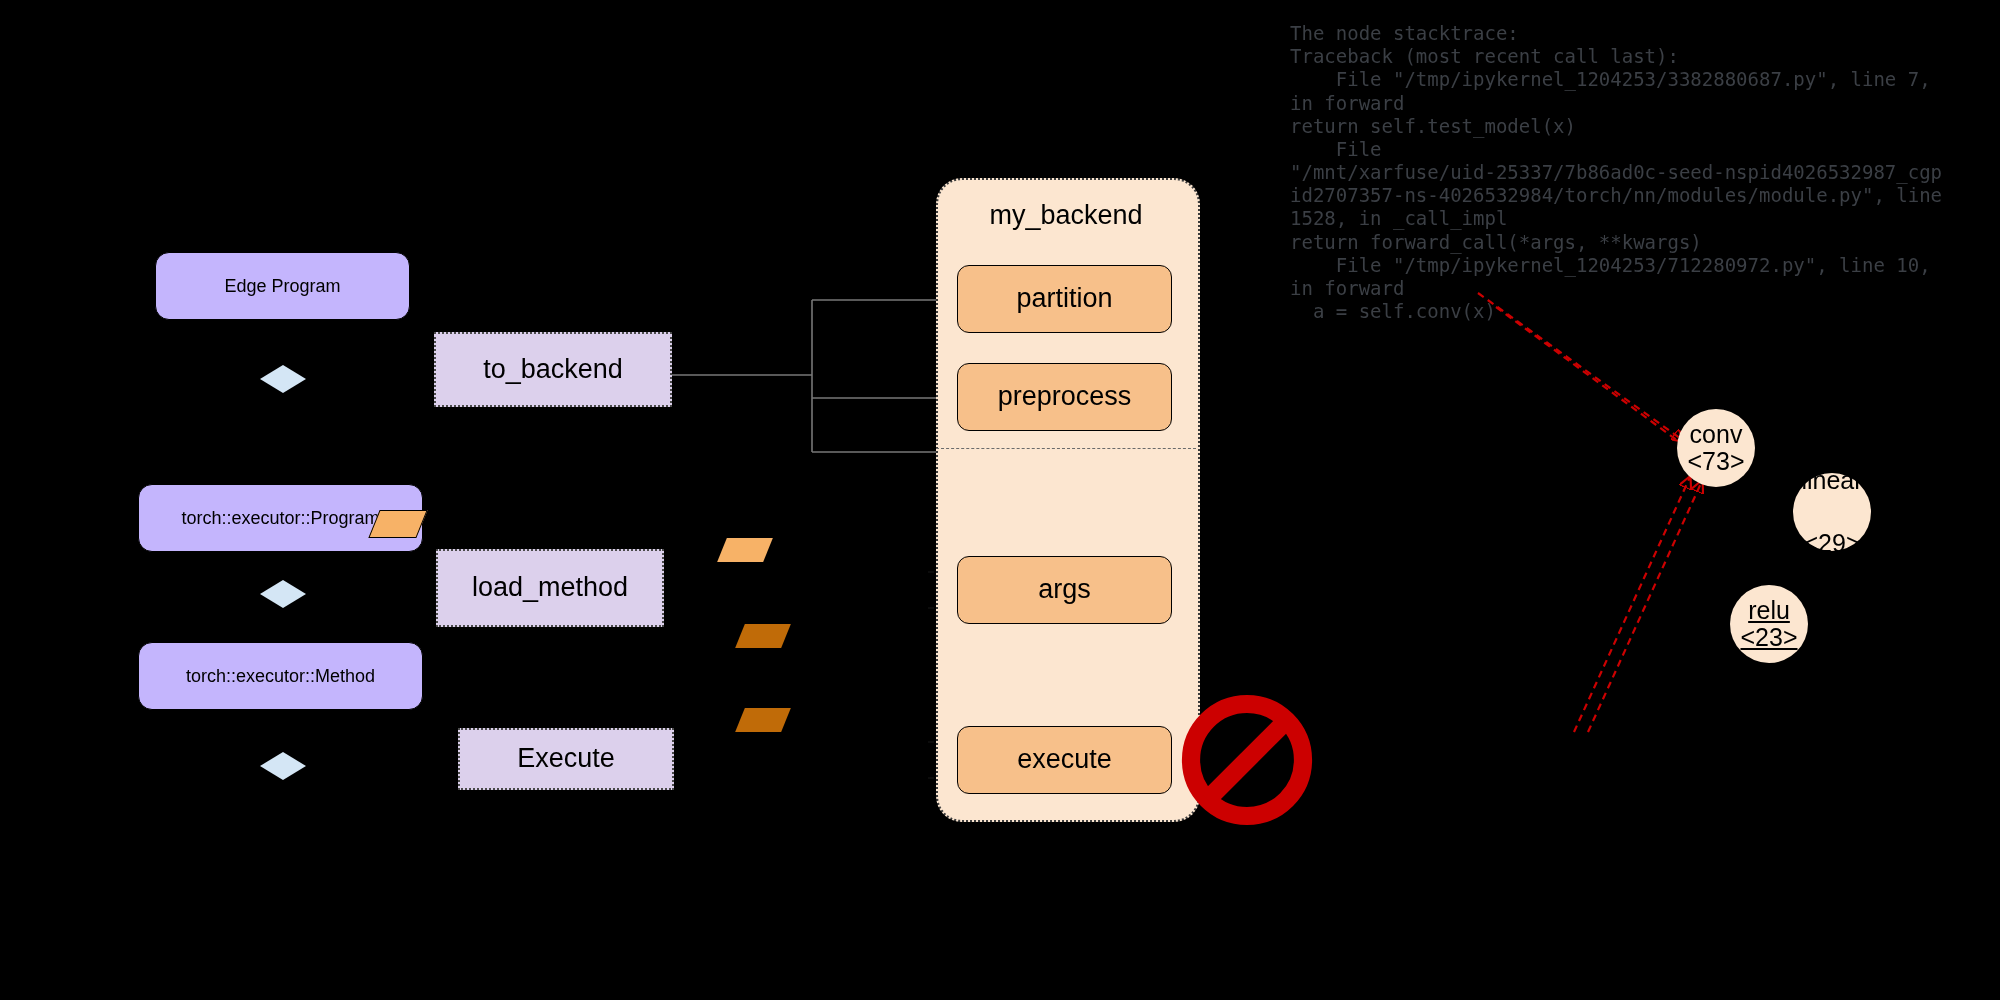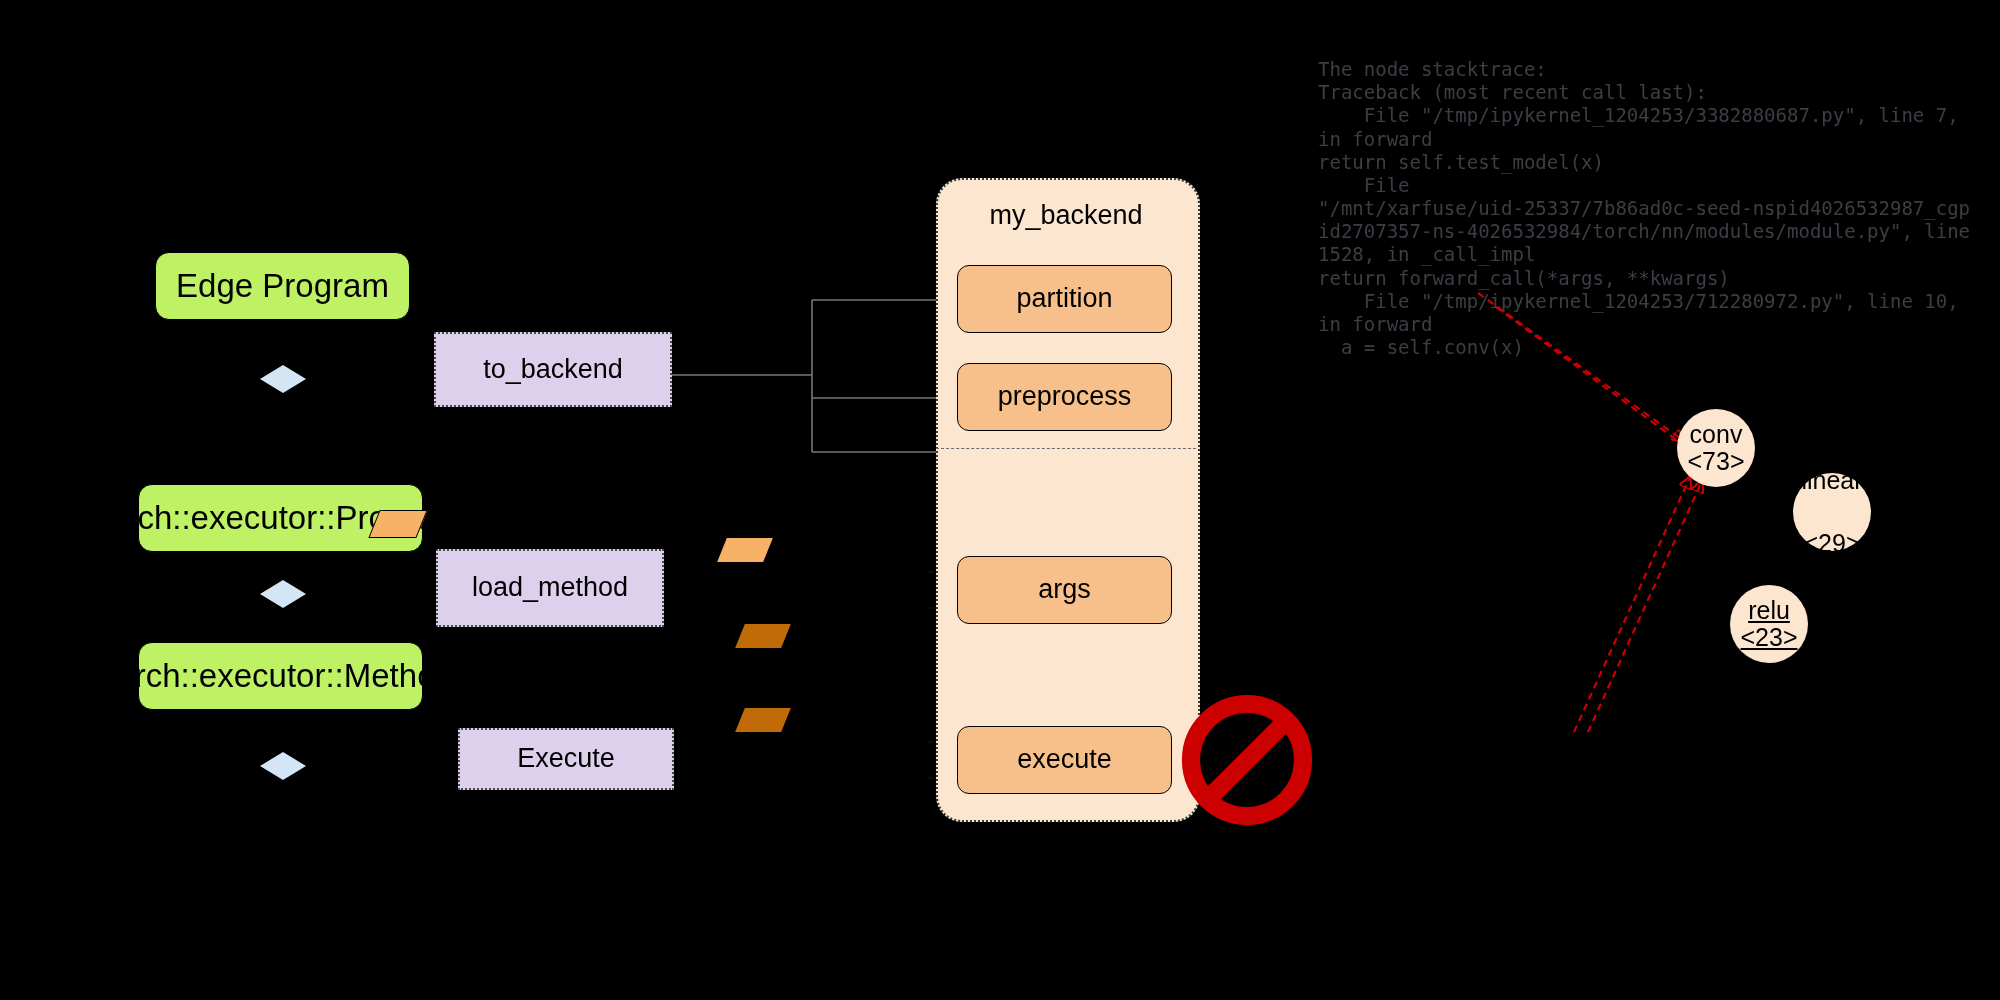--- a/index.html
+++ b/index.html
@@ -5,21 +5,21 @@
   html,body{margin:0;padding:0;background:#000;}
   body{width:2000px;height:1000px;position:relative;overflow:hidden;
        font-family:"Liberation Sans",sans-serif;}
   #stage{position:absolute;left:0;top:0;width:2000px;height:1000px;}
 
   .node{position:absolute;box-sizing:border-box;display:flex;
         align-items:center;justify-content:center;text-align:center;
         color:#000;line-height:1.15;}
 
   
-  .lav-round{background:#bef264;border:1.5px solid #000;border-radius:14px;font-size:33px;}
+  .lav-round{background:#c4b5fd;border:1.5px solid #000;border-radius:14px;font-size:18px;}
   
   .lav-dot{background:#dcd0ec;border:2px dotted #4a4a4a;font-size:27px;}
 
   
   .backend-box{background:#fce6d0;border:2px dotted #3b3b3b;border-radius:26px;}
   .backend-title{position:absolute;font-size:27px;color:#000;}
 
   
   .orange-box{background:#f7c08a;border:1.5px solid #000;border-radius:12px;font-size:27px;}
 
@@ -147,21 +147,21 @@
     <span>execute</span>
   </div>
 
   <div style="position:absolute;left:1177px;top:690px;width:140px;height:140px;">
     <svg viewBox="0 0 100 100" width="140" height="140">
       <circle cx="50" cy="50" r="40" fill="none" stroke="#cc0000" stroke-width="13"></circle>
       <line x1="22" y1="78" x2="78" y2="22" stroke="#cc0000" stroke-width="13"></line>
     </svg>
   </div>
 
-  <div class="trace" style="left:1318px;top:22px;margin-top:36px;" id="trace-block">The node stacktrace:
+  <div class="trace" style="left:1290px;top:22px;" id="trace-block">The node stacktrace:
 Traceback (most recent call last):
     File "/tmp/ipykernel_1204253/3382880687.py", line 7,
 in forward
 return self.test_model(x)
     File
 "/mnt/xarfuse/uid-25337/7b86ad0c-seed-nspid4026532987_cgp
 id2707357-ns-4026532984/torch/nn/modules/module.py", line
 1528, in _call_impl
 return forward_call(*args, **kwargs)
     File "/tmp/ipykernel_1204253/712280972.py", line 10,

